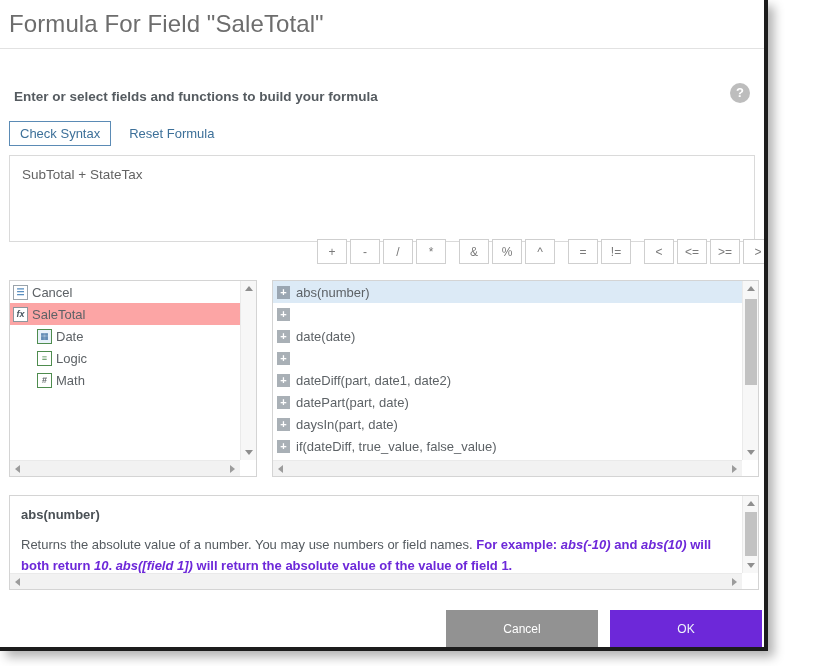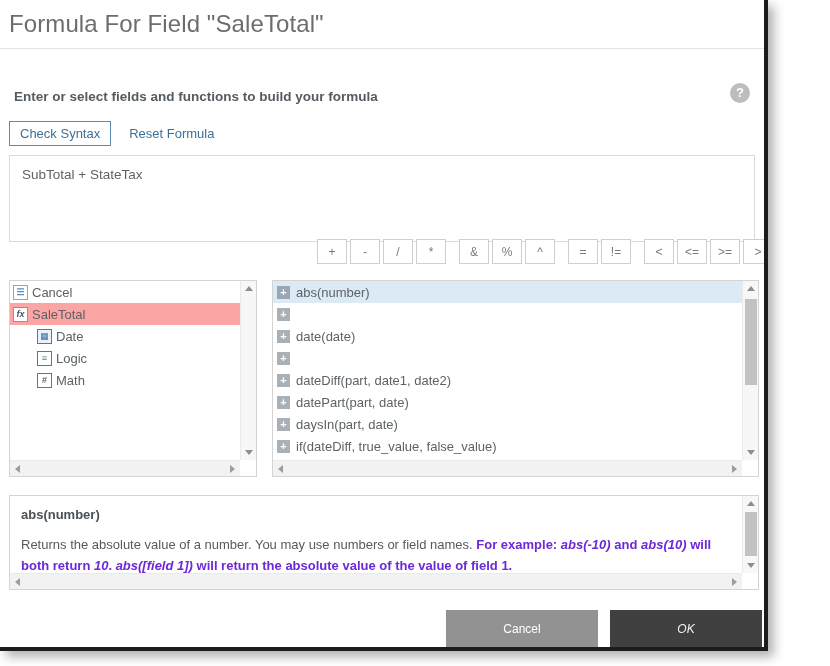--- a/index.html
+++ b/index.html
@@ -330,21 +330,21 @@
     top: 5px;
     width: 152px;
     height: 38px;
     border: none;
     color: #ffffff;
     font-size: 12px;
     cursor: pointer;
     font-family: "Liberation Sans", sans-serif;
   }
   #cancel-button { left: 446px; background: #929292; }
-  #ok-button { left: 610px; background: #404040; color: #eef5fb; font-style: italic; }
+  #ok-button { left: 610px; background: #6d28d9; color: #eef5fb; }
 </style>
 </head>
 <body>
 
 <div id="dialog">
 
   <div id="title-bar">
     <span id="page-title">Formula For Field "SaleTotal"</span>
   </div>
 

